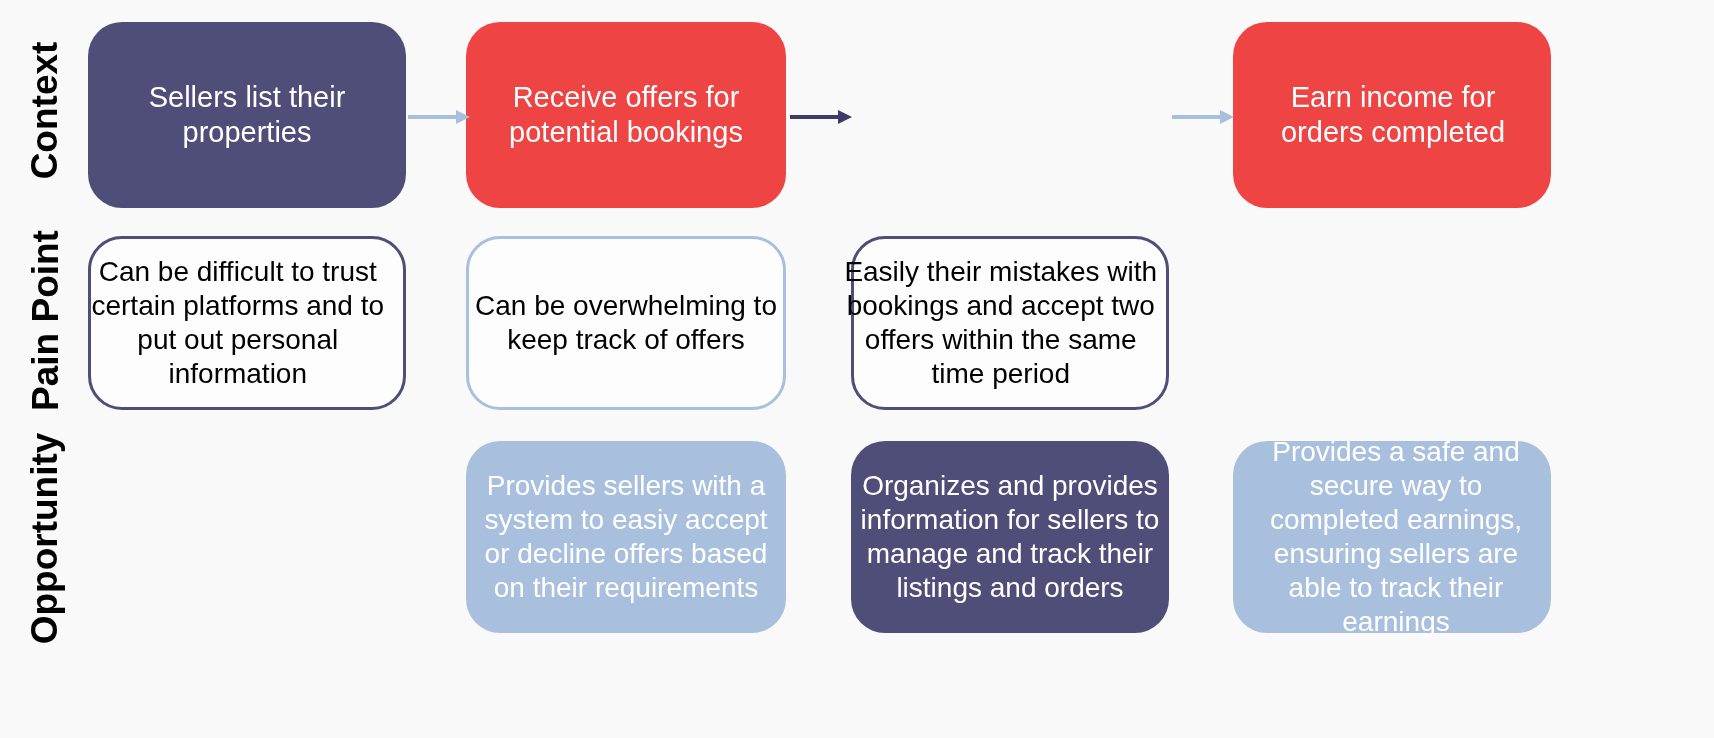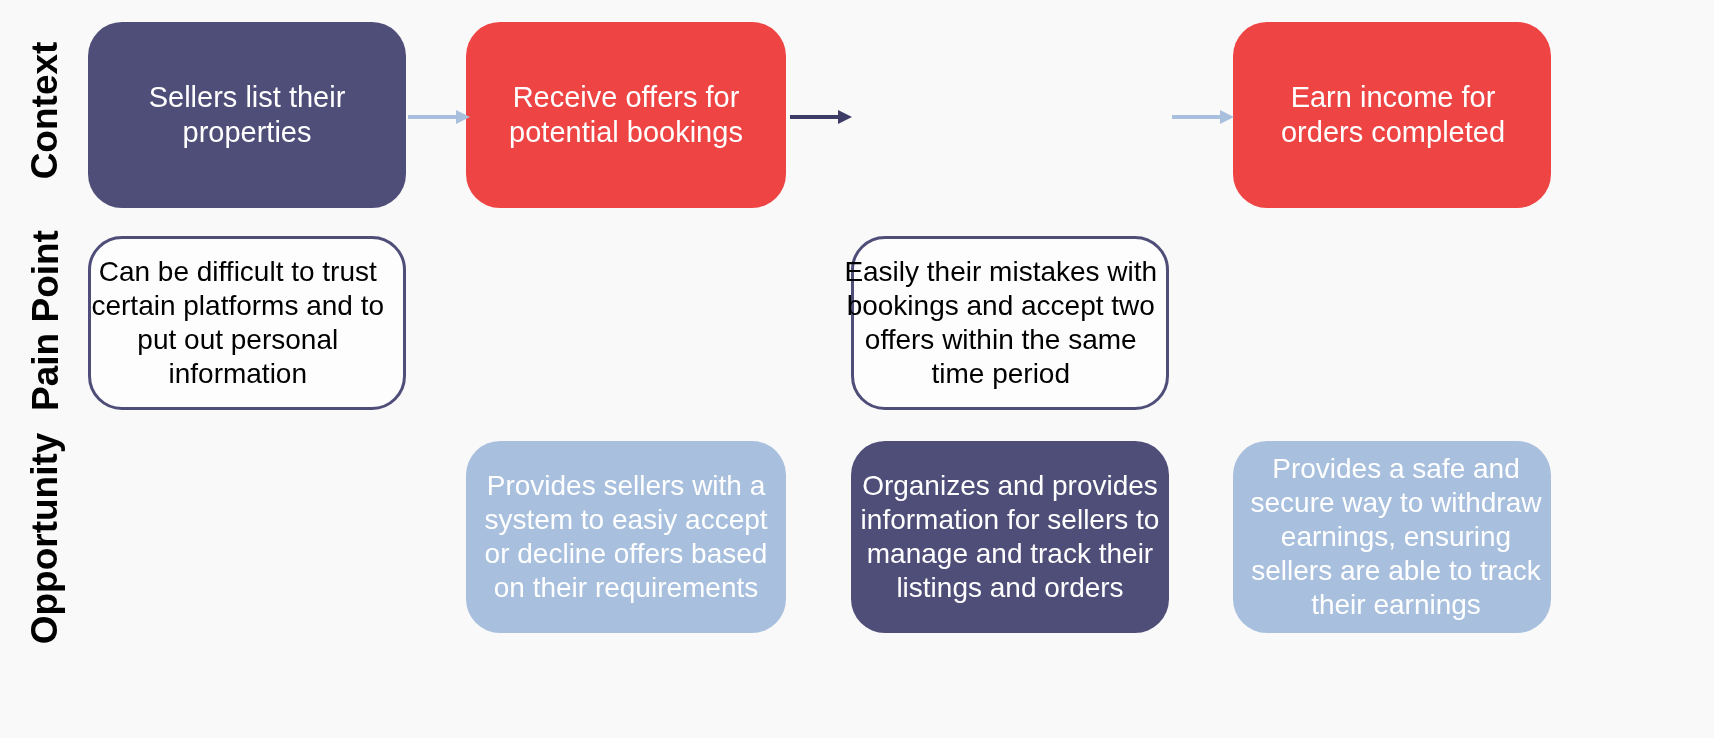--- a/index.html
+++ b/index.html
@@ -149,27 +149,30 @@
   <div class="arrow" id="arrow-3">
     <svg viewBox="0 0 62 22" xmlns="http://www.w3.org/2000/svg">
       <line x1="0" y1="11" x2="50" y2="11" stroke="#A8C0DE" stroke-width="4"></line>
       <polygon points="48,4 62,11 48,18" fill="#A8C0DE"></polygon>
     </svg>
   </div>
 
   <div class="card pain c1 overflow overflow-v">
     <span class="txt">Can be difficult to trust certain platforms and to put out personal information</span>
   </div>
+  <div class="card pain blue c2">
+    <span class="txt">Can be overwhelming to keep track of offers</span>
+  </div>
   <div class="card pain c3 overflow overflow-v">
     <span class="txt">Easily their mistakes with bookings and accept two offers within the same time period</span>
   </div>
 
   <div class="card opp dark c3 overflow-v">
     <span class="txt">Organizes and provides information for sellers to manage and track their listings and orders</span>
   </div>
   <div class="card opp light c2 overflow-v">
     <span class="txt">Provides sellers with a system to easiy accept or decline offers based on their requirements</span>
   </div>
   <div class="card opp light c4 overflow-v">
-    <span class="txt">Provides a safe and secure way to withdraw earnings, ensuring sellers are able to track their earnings</span>
+    <span class="txt">Provides a safe and secure way to completed earnings, ensuring sellers are able to track their earnings</span>
   </div>
 
 </div>
 
 </body></html>

